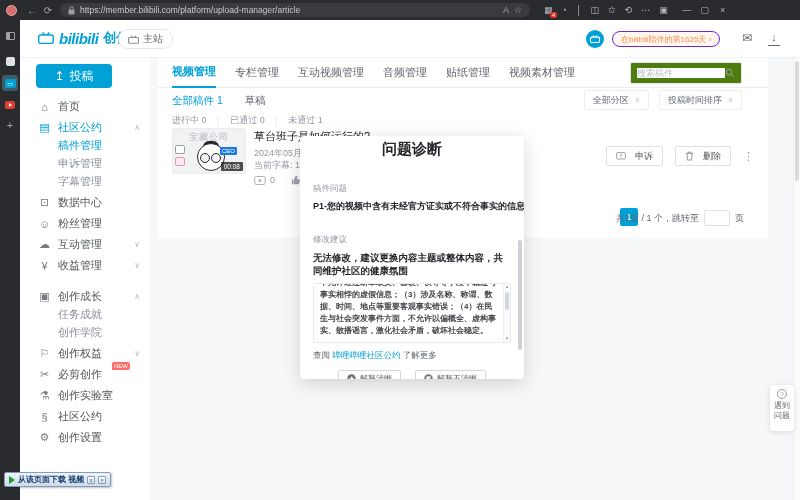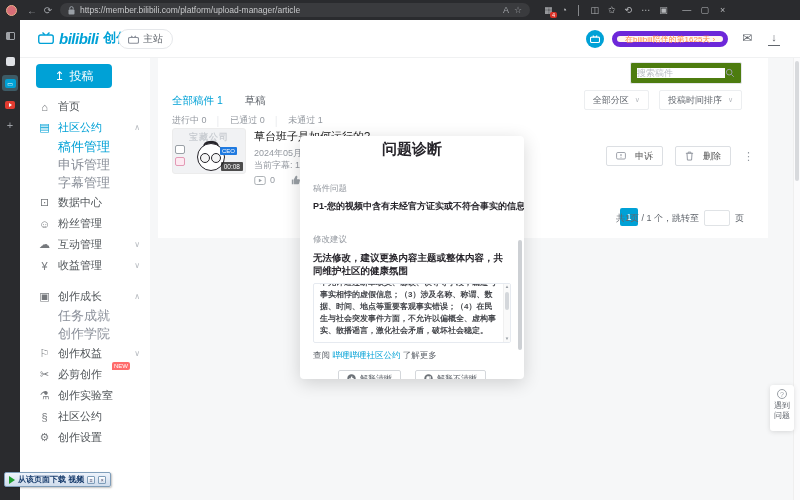--- a/index.html
+++ b/index.html
@@ -31,32 +31,32 @@
   .pane-ic::before{content:"";position:absolute;left:0;top:0;bottom:0;width:3px;background:#9ea1a6}
   .plus-ic{color:#9ea1a6;font-size:11px}
 
   
   .hdr{position:absolute;left:20px;top:20px;width:780px;height:38px;background:#fff;border-bottom:1px solid #f0f1f2;z-index:3}
   .logo{position:absolute;left:18px;top:9px;display:flex;align-items:center;gap:5px;color:#00a1d6}
   .brand{font-size:15px;font-weight:bold;font-style:italic;letter-spacing:-.5px}
   .product{font-size:13px;font-weight:bold}
   .mainsite{position:absolute;left:98px;top:9px;height:20px;border:1px solid #e5e7ea;border-radius:10px;display:flex;align-items:center;gap:4px;padding:0 9px;font-size:10px;color:#61666d;background:#fff}
   .hdr-avatar{position:absolute;left:566px;top:10px;width:18px;height:18px;border-radius:50%;background:#00a1d6;display:flex;align-items:center;justify-content:center;color:#fff}
-  .days-pill{position:absolute;left:592px;top:11px;height:16px;border:5px solid #6d28d9;background:#fff7ef;color:#ff8b4a;border-radius:8px;font-size:8px;display:flex;align-items:center;padding:0 8px;white-space:nowrap}
+  .days-pill{position:absolute;left:592px;top:11px;height:16px;border:1px solid #6d28d9;background:#fff7ef;color:#ff8b4a;border-radius:8px;font-size:8px;display:flex;align-items:center;padding:0 8px;white-space:nowrap}
   .hdr-mail{position:absolute;left:722px;top:11px;font-size:12px;color:#61666d}
   .hdr-dl{position:absolute;left:748px;top:11px;width:12px;text-align:center;color:#61666d;font-size:11px;border-bottom:1.5px solid #61666d;line-height:12px;height:15px}
 
   
   .sidebar{position:absolute;left:20px;top:58px;width:130px;height:442px;background:#fff;z-index:2}
   .submit-btn{position:absolute;left:16px;top:6px;width:76px;height:24px;background:#00a1d6;color:#fff;border:none;border-radius:4px;font-size:12px;display:flex;align-items:center;justify-content:center;gap:5px;cursor:pointer}
   .side-list{position:absolute;left:0;top:38px;width:130px}
   .side-item{height:21px;display:flex;align-items:center;font-size:11px;color:#505559;position:relative;cursor:pointer}
   .side-item .s-ic{width:13px;margin-left:18px;margin-right:7px;text-align:center;font-size:11px;color:#76797d;flex:none}
   .side-item.active,.side-item.active .s-ic{color:#00a1d6}
-  .side-sub{height:18px;display:flex;align-items:center;font-size:13px;color:#8a8f99;padding-left:38px;cursor:pointer}
+  .side-sub{height:18px;display:flex;align-items:flex-start;font-size:11px;color:#8a8f99;padding-left:38px;cursor:pointer}
   .side-sub.active{color:#00a1d6}
   .chev{position:absolute;right:10px;font-size:8px;color:#b6babf}
   .gap-top{margin-top:10px}
   .new-badge{position:absolute;left:92px;top:-2px;background:#ff6b6b;color:#fff;font-size:6px;line-height:8px;padding:0 2px;border-radius:2px 2px 2px 0}
 
   
   .card{position:absolute;left:158px;top:58px;width:610px;height:180px;background:#fff;z-index:1}
   .tabsrow{position:absolute;left:0;top:0;width:610px;height:30px;border-bottom:1px solid #ebedf0;display:flex;align-items:center;padding-left:14px;gap:19px}
   .tab{font-size:11px;color:#61666d;height:30px;display:flex;align-items:center;cursor:pointer}
   .tab.active{color:#00a1d6;border-bottom:2px solid #00a1d6;font-weight:bold}
@@ -291,20 +291,28 @@
           <span>社区公约</span>
         </div>
       <div class="side-item">
           <span class="s-ic">⚙</span>
           <span>创作设置</span>
         </div>
     </div>
   </div>
 
   <div class="card">
+    <div class="tabsrow">
+      <span class="tab active">视频管理</span>
+      <span class="tab">专栏管理</span>
+      <span class="tab">互动视频管理</span>
+      <span class="tab">音频管理</span>
+      <span class="tab">贴纸管理</span>
+      <span class="tab">视频素材管理</span>
+    </div>
     <div class="searchbox">
       <input type="text" placeholder="搜索稿件" style="">
       <svg width="10" height="10" viewBox="0 0 12 12">
           <circle cx="5" cy="5" r="3.4" stroke="#9aa0a6" stroke-width="1.2" fill="none"></circle>
           <path d="M7.7 7.7 L10.6 10.6" stroke="#9aa0a6" stroke-width="1.2"></path>
         </svg>
     </div>
 
     <div class="subtabrow">
       <span class="subtab-all"><span>全部稿件</span> <span>1</span></span>

